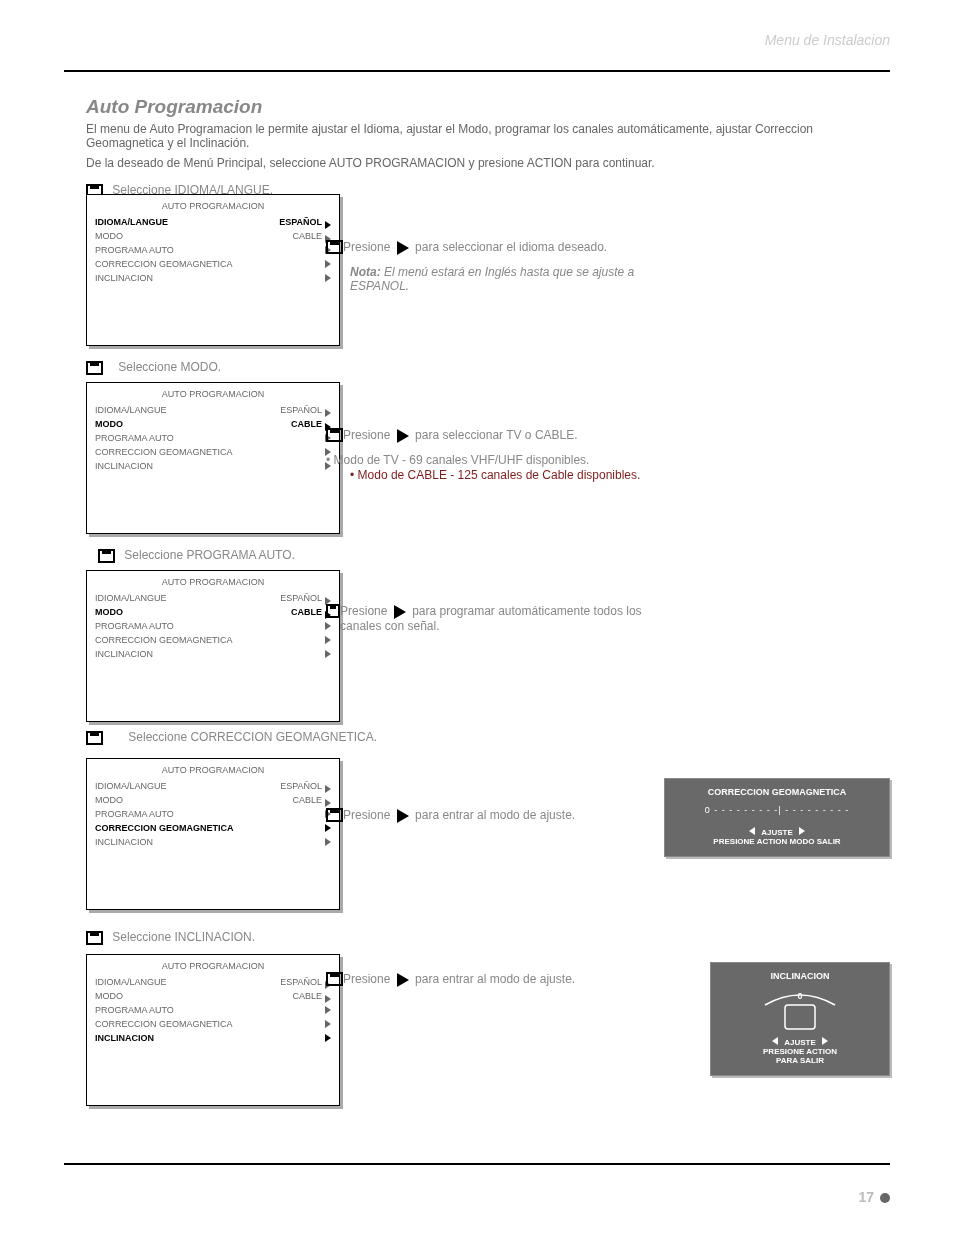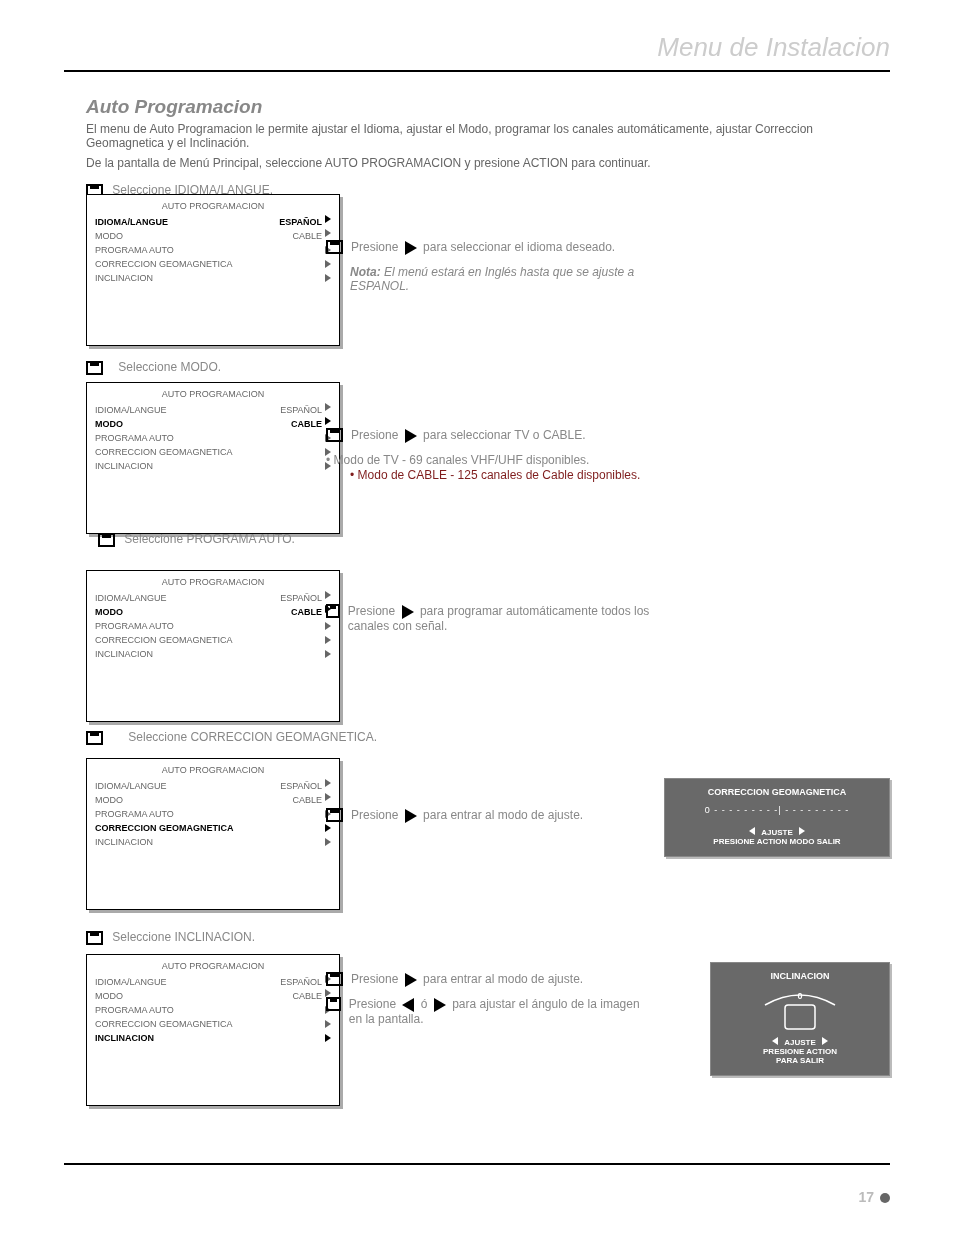--- a/index.html
+++ b/index.html
@@ -10,44 +10,44 @@
     background: #fff;
     font-family: Arial, Helvetica, sans-serif;
     color: #000;
     position: relative;
     font-size: 12px;
   }
   .hrule-top { position: absolute; top: 70px; left: 64px; right: 64px; border-top: 2px solid #000; }
   .hrule-bottom { position: absolute; bottom: 70px; left: 64px; right: 64px; border-top: 2px solid #000; }
   .pagenum { position: absolute; bottom: 30px; right: 64px; font-size: 14px; color:#bbb; font-weight:bold;}
   .pagedot { display:inline-block; width:10px; height:10px; border-radius:50%; background:#666; margin-left:6px; vertical-align:middle;}
-  .title { position: absolute; top: 32px; right: 64px; font-size: 26px; color:#ccc; font-style:italic;}
+  .title { position: absolute; top: 32px; right: 64px; font-size: 14px; color:#ccc; font-style:italic;}
   .heading { font-size: 19px; font-style: italic; font-weight: bold; color:#888; margin-bottom:4px;}
   .intro p { margin: 2px 0 6px 0; color:#666;}
   .sect { position: absolute; left: 86px; right: 64px;}
   .noteicon { display:inline-block; width:13px; height:10px; border:2px solid #000; position:relative; vertical-align:middle;}
   .noteicon::after{ content:""; position:absolute; left:2px; right:2px; top:0; height:3px; background:#000;}
   .osdbox {
     width: 236px; height: 140px;
     border: 1.5px solid #000;
     box-shadow: 3px 3px 0 0 #aaa;
     font-size: 9px;
     padding: 6px 8px 4px 8px;
     background:#fff;
     position:relative;
     color:#666;
   }
   .osdbox .osdtitle { text-align:center; font-size:9px; margin-bottom:4px; color:#666;}
   .osdrow { display:flex; justify-content:space-between; align-items:center; line-height:14px;}
-  .osdrow .rt { display:flex; align-items:flex-start; gap:3px;}
+  .osdrow .rt { display:flex; align-items:flex-end; gap:3px;}
   .osdrow .tri { width:0;height:0;border-top:4px solid transparent;border-bottom:4px solid transparent;border-left:6px solid #666;}
   .osdrow.bold, .osdrow.bold .rt, .osdrow.bold .tri { color:#000; font-weight:bold;}
   .osdrow.bold .tri { border-left-color:#000;}
   .stepwrap { position:absolute; left:326px; right:300px;}
-  .stepline { display:flex; align-items:flex-start; gap:8px; margin-bottom:10px;}
+  .stepline { display:flex; align-items:flex-start; gap:0; margin-bottom:10px;}
   .stepline .txt { color:#888; line-height:14px;}
   .tri-r { display:inline-block; width:0;height:0;border-top:7px solid transparent;border-bottom:7px solid transparent;border-left:12px solid #000; vertical-align:middle; margin:0 3px;}
   .tri-l { display:inline-block; width:0;height:0;border-top:7px solid transparent;border-bottom:7px solid transparent;border-right:12px solid #000; vertical-align:middle; margin:0 3px;}
   .small-osdbox {
     width: 216px; border:1px solid #888; background:#696969;
     color:#fff; font-size:9px; text-align:center; padding:8px 4px 10px 4px;
     box-shadow: 2px 2px 0 0 #bbb;
     font-weight:bold;
   }
   .small-osdbox .hdr { margin-bottom:8px; font-size:9px;}
@@ -61,21 +61,21 @@
 
 <div class="hrule-top"></div>
 <div class="hrule-bottom"></div>
 <div class="title">Menu de Instalacion</div>
 <div class="pagenum"><span>17</span><span class="pagedot"></span></div>
 
 <div class="sect" style="top:96px;">
   <div class="heading">Auto Programacion</div>
   <div class="intro">
     <p>El menu de Auto Programacion le permite ajustar el Idioma, ajustar el Modo, programar los canales automáticamente, ajustar Correccion Geomagnetica y el Inclinación.</p>
-    <p>De la pantalla de Menú Principal, seleccione AUTO PROGRAMACION y presione ACTION para continuar.</p>
+    <p>De la deseado de Menú Principal, seleccione AUTO PROGRAMACION y presione ACTION para continuar.</p>
   </div>
 </div>
 
 <div class="sect" style="top:183px;">
   <span class="noteicon"></span>
   <span style="color:#888; margin-left:6px;">Seleccione IDIOMA/LANGUE.</span>
 </div>
 <div style="position:absolute; left:86px; top:194px;">
   <div class="osdbox">
     <div class="osdtitle">AUTO  PROGRAMACION</div>
@@ -164,21 +164,21 @@
 </div>
 <div class="stepwrap" style="top:428px;">
   <div class="stepline">
     <span class="noteicon"></span>
     <span class="txt">Presione <span class="tri-r"></span> para seleccionar TV o CABLE.</span>
   </div>
   <div style="color:#888; line-height:15px;">• Modo de TV - 69 canales VHF/UHF disponibles.</div>
   <div style="color:#7f1d1d; margin-left:24px; line-height:15px;">• Modo de CABLE - 125 canales de Cable disponibles.</div>
 </div>
 
-<div class="sect" style="top:532px;padding-left:12px;">
+<div class="sect" style="top:548px;padding-left:12px;">
   <span class="noteicon"></span>
   <span style="color:#888; margin-left:6px;">Seleccione PROGRAMA AUTO.</span>
 </div>
 <div style="position:absolute; left:86px; top:570px;">
   <div class="osdbox">
     <div class="osdtitle">AUTO  PROGRAMACION</div>
     <div class="osdrow">
         <span>IDIOMA/LANGUE</span>
         <span class="rt">
           <span>ESPAÑOL</span>
@@ -312,24 +312,20 @@
         <span class="rt">
           <span class="tri"></span>
         </span>
       </div>
   </div>
 </div>
 <div class="stepwrap" style="top:972px;">
   <div class="stepline">
     <span class="noteicon"></span>
     <span class="txt">Presione <span class="tri-r"></span> para entrar al modo de ajuste.</span>
-  </div>
-  <div class="stepline">
-    <span class="noteicon"></span>
-    <span class="txt">Presione <span class="tri-l"></span> ó <span class="tri-r"></span> para ajustar el ángulo de la imagen en la pantalla.</span>
   </div>
 </div>
 <div style="position:absolute; right:64px; top:962px;">
   <div class="small-osdbox tiltbox" style="width:170px;">
     <div class="hdr">INCLINACION</div>
     <svg width="90" height="44" viewBox="0 0 90 44">
       <path d="M10 16 Q45 -4 80 16" stroke="#fff" stroke-width="1.5" fill="none"></path>
       <text x="45" y="10" fill="#fff" font-size="9" text-anchor="middle" font-family="Arial">0</text>
       <rect x="30" y="16" width="30" height="24" rx="3" stroke="#fff" stroke-width="1.5" fill="none"></rect>
     </svg>

